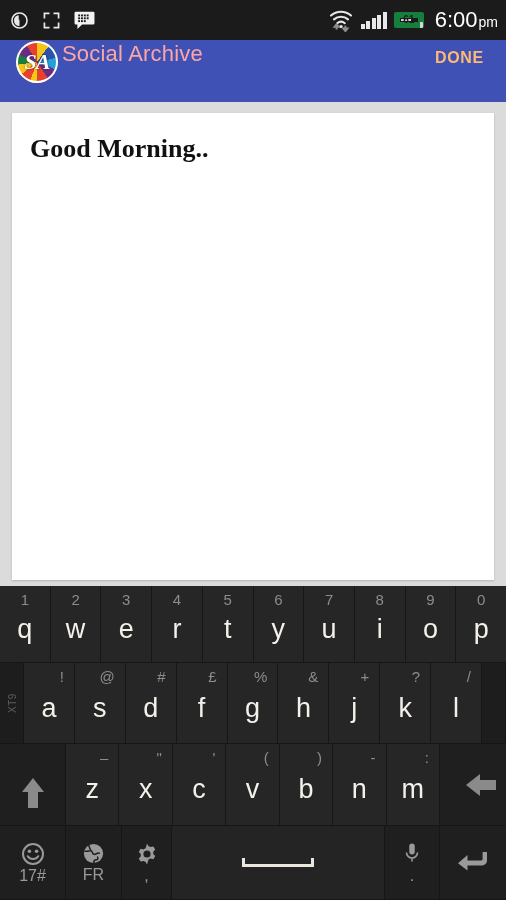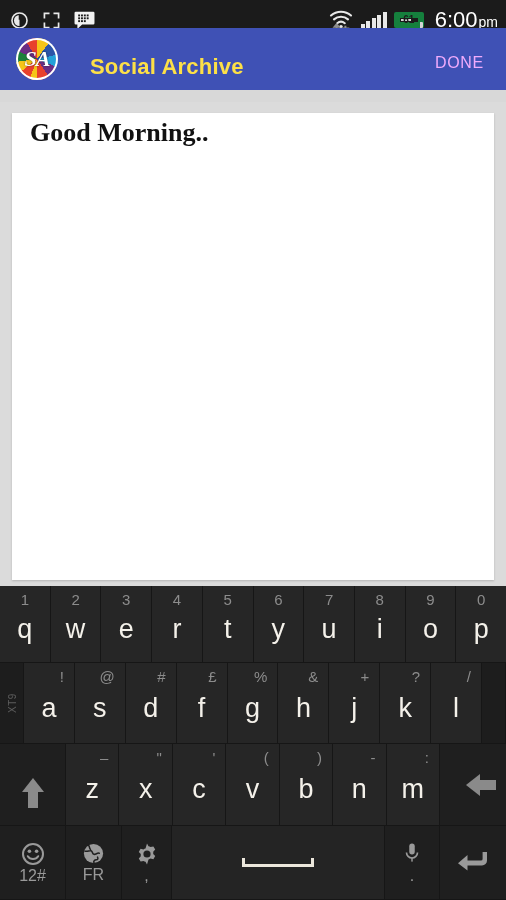--- a/index.html
+++ b/index.html
@@ -48,22 +48,22 @@
   .signal { display:flex; align-items:flex-end; gap:1.5px; height:17px; }
   .signal i { display:block; width:4px; background:#e8e8e8; }
   .signal i:nth-child(1){height:5px;}
   .signal i:nth-child(2){height:8px;}
   .signal i:nth-child(3){height:11px;}
   .signal i:nth-child(4){height:14px;}
   .signal i:nth-child(5){height:17px;}
 
   
   .appbar {
-    position:absolute; left:0; top:28px; width:506px; height:62px;
-    background:#3f51b5; display:flex; align-items:flex-end; padding:10px 16px;
+    position:absolute; left:0; top:40px; width:506px; height:62px;
+    background:#3f51b5; display:flex; align-items:flex-start; padding:1px 16px;
   }
   .applogo {
     width:42px; height:42px; border-radius:50%;
     background:
       conic-gradient(from 200deg,
         #e8412c 0deg 32deg,
         #f5c518 32deg 62deg,
         #1b7f3b 62deg 92deg,
         #6b2d84 92deg 128deg,
         #e8412c 128deg 160deg,
@@ -76,37 +76,37 @@
     box-shadow:0 0 0 2px #ffffff inset;
     position:relative; flex:0 0 auto; overflow:hidden;
   }
   .applogo .sa {
     position:absolute; inset:0; display:flex; align-items:center;
     justify-content:center; font-family:"Liberation Serif", serif;
     font-size:22px; font-weight:bold; font-style:italic; color:#ffffff;
     text-shadow:0 0 2px rgba(0,0,0,.6); letter-spacing:-1px;
   }
   .apptitle {
-    color:#fde047; font-size:22px; font-weight:700; margin-left:32px;
+    color:#fca5a5; font-size:22px; font-weight:400; margin-left:4px;
     letter-spacing:.2px;
   }
   .done {
-    margin-left:auto; color:#f0abfc; font-size:16px; font-weight:normal;
+    margin-left:auto; color:#fdba74; font-size:16px; font-weight:bold;
     letter-spacing:.7px; padding:8px 6px;
   }
 
   
   .content {
     position:absolute; left:0; top:102px; width:506px; height:484px;
     background:#dbdbdb; padding:11px 12px 0 12px;
   }
   .card {
     width:482px; height:467px; background:#ffffff;
     box-shadow:0 1px 2px rgba(0,0,0,.18);
-    padding:6px 18px 0 18px; overflow:hidden;
+    padding:22px 18px 0 18px; overflow:hidden;
   }
   .note-line {
     font-family:"Liberation Serif", serif; font-weight:bold;
     font-size:26px; color:#111111; line-height:1.05;
   }
   .note-gap { height:42px; }
 
   
   .keyboard {
     position:absolute; left:0; top:586px; width:506px; height:314px;
@@ -394,21 +394,21 @@
     <div class="krow r4">
       <div class="key sym">
         <span class="glyph">
           <svg width="24" height="24" viewBox="0 0 24 24">
             <circle cx="12" cy="12" r="10" fill="none" stroke="#9a9a9a" stroke-width="2"></circle>
             <circle cx="8.4" cy="9.2" r="1.8" fill="#9a9a9a"></circle>
             <circle cx="15.6" cy="9.2" r="1.8" fill="#9a9a9a"></circle>
             <path d="M6.8 14.2 A6.2 6.2 0 0 0 17.2 14.2" fill="none" stroke="#9a9a9a" stroke-width="2" stroke-linecap="round"></path>
           </svg>
         </span>
-        <span class="main">12#</span>
+        <span class="main">17#</span>
       </div>
 
       <div class="key lang">
         <span class="glyph">
           <svg width="23" height="23" viewBox="0 0 24 24">
             <circle cx="12" cy="12" r="10" fill="#9a9a9a"></circle>
             <path d="M3 9.5c3 1 4.5-1.2 6.5-.3s1 3.4 3 3.7 3.5-2 5.5-1.2M7 3.6c1.4 1.9.4 3.2 1.8 4.2M12.5 21.8c-.8-2 .6-3.1 2.4-3.2s2-1.6 1.3-2.8" fill="none" stroke="#1f1f1f" stroke-width="1.6" stroke-linecap="round"></path>
           </svg>
         </span>
         <span class="main">FR</span>

